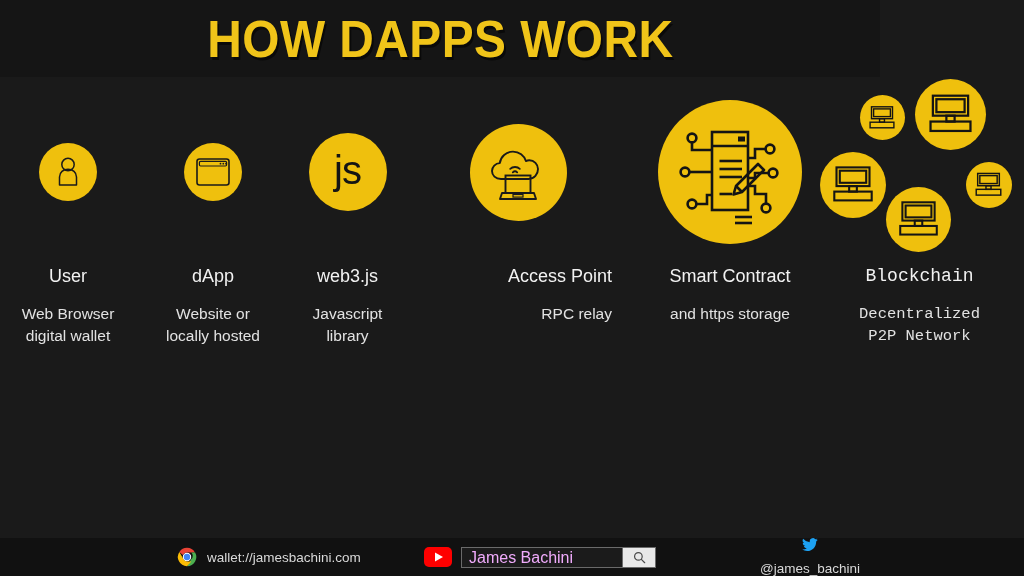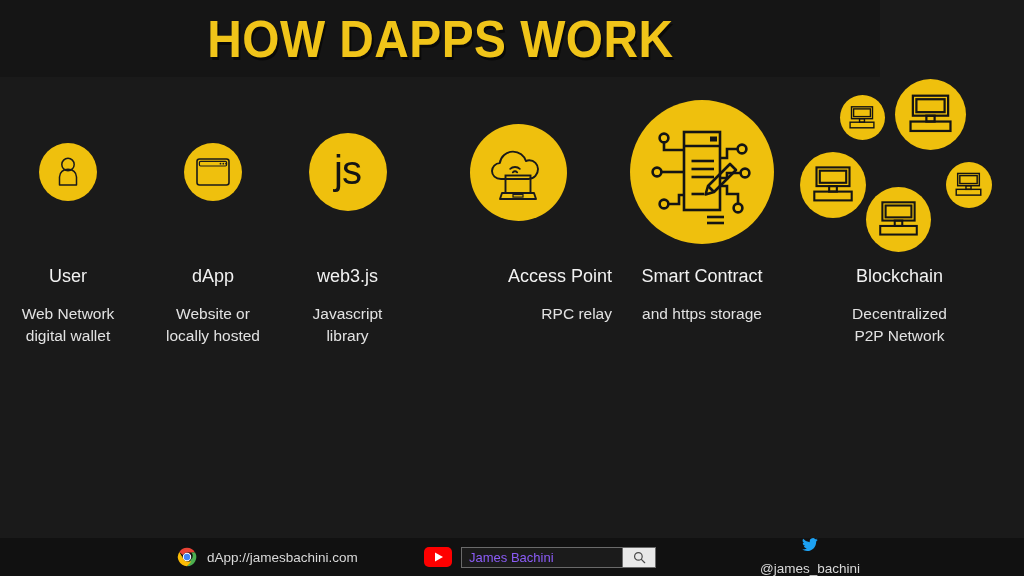--- a/index.html
+++ b/index.html
@@ -139,22 +139,22 @@
   .yt-search {
     display: flex;
     align-items: center;
     height: 21px;
     border: 1px solid #6a6a6a;
     background: #1b1b1b;
   }
   .yt-search-input {
     width: 160px;
     padding: 0 7px;
-    color: #8b5cf6;
-    font-size: 13px;
+    color: #f0abfc;
+    font-size: 16px;
     line-height: 19px;
     white-space: nowrap;
     overflow: hidden;
   }
   .yt-search-btn {
     width: 33px;
     height: 19px;
     background: #e8e8e8;
     border-left: 1px solid #6a6a6a;
     display: flex;
@@ -175,21 +175,21 @@
     <div class="icon-area">
       <div class="circle" style="width:58px;height:58px;">
         <svg width="34" height="34" viewBox="0 0 34 34">
           <circle cx="17" cy="9.5" r="6.2" fill="none" stroke="#1a1a1a" stroke-width="1.5"></circle>
           <path d="M8.5 30 L8.5 22 C8.5 17.3 12.3 14.3 17 14.3 C21.7 14.3 25.5 17.3 25.5 22 L25.5 30 Z" fill="none" stroke="#1a1a1a" stroke-width="1.5" stroke-linejoin="round"></path>
         </svg>
       </div>
     </div>
     <div class="step-label">User</div>
     <div class="step-desc">
-      <div>Web Network</div>
+      <div>Web Browser</div>
       <div>digital wallet</div>
     </div>
   </div>
 
   <div class="step" style="left:143px; width:140px;">
     <div class="icon-area">
       <div class="circle" style="width:58px;height:58px;">
         <svg width="36" height="32" viewBox="0 0 36 32">
           <rect x="2" y="3" width="32" height="26" rx="2.5" fill="none" stroke="#1a1a1a" stroke-width="1.6"></rect>
           <rect x="4.4" y="5.4" width="27.2" height="4.6" rx="1.2" fill="none" stroke="#1a1a1a" stroke-width="1.2"></rect>
@@ -231,21 +231,21 @@
           <rect x="26" y="51.5" width="10" height="2.6" fill="none" stroke="#1a1a1a" stroke-width="1.2"></rect>
         </svg>
       </div>
     </div>
     <div class="step-label">Access Point</div>
     <div class="step-desc">
       <div>RPC relay</div>
     </div>
   </div>
 
-  <div class="step" style="left:593px; width:218px;">
+  <div class="step" style="left:621px; width:218px;">
     <div class="icon-area">
       <div class="circle" style="width:144px;height:144px;">
         <svg width="112" height="112" viewBox="0 0 112 112">
           <g fill="none" stroke="#141414" stroke-width="2.6">
 
             <circle cx="18" cy="22" r="4.4"></circle>
             <path d="M18 26.4 L18 34 L38 34"></path>
             <circle cx="11" cy="56" r="4.4"></circle>
             <path d="M15.4 56 L38 56"></path>
             <circle cx="18" cy="88" r="4.4"></circle>
@@ -274,21 +274,21 @@
           </g>
         </svg>
       </div>
     </div>
     <div class="step-label">Smart Contract</div>
     <div class="step-desc">
       <div>and https storage</div>
     </div>
   </div>
 
-  <div class="step" style="left:795px; width:209px;">
+  <div class="step" style="left:815px; width:209px;font-family:Liberation Mono, monospace;">
     <div class="icon-area" style="height:190px; display:block;">
       <div class="cluster" style="margin:0 auto;">
 
         <div class="node" style="left:40px; top:18px; width:45px; height:45px;">
           <svg width="28" height="26" viewBox="0 0 40 36">
             <g fill="none" stroke="#141414" stroke-width="2">
               <rect x="5" y="2" width="30" height="17"></rect>
               <rect x="8" y="5" width="24" height="11"></rect>
               <rect x="16.5" y="19" width="7" height="5"></rect>
               <rect x="3" y="24" width="34" height="8"></rect>
@@ -354,21 +354,21 @@
 <div class="footer-band">
 
   <div class="footer-item" style="left:176px;">
     <svg width="22" height="22" viewBox="0 0 48 48">
       <path d="M24 4a20 20 0 0 1 17.3 10H24a10 10 0 0 0-9.1 5.9L7.4 13A20 20 0 0 1 24 4z" fill="#EA4335"></path>
       <path d="M41.3 14A20 20 0 0 1 24 44l8.6-15A10 10 0 0 0 33 14z" fill="#4CAF50" transform="translate(0.4,0)"></path>
       <path d="M24 44A20 20 0 0 1 7.4 13l8.7 15.1A10 10 0 0 0 24 34h9.4z" fill="#FBBC05"></path>
       <circle cx="24" cy="24" r="9.2" fill="#ffffff"></circle>
       <circle cx="24" cy="24" r="7" fill="#4285F4"></circle>
     </svg>
-    <span class="footer-text">dApp://jamesbachini.com</span>
+    <span class="footer-text">wallet://jamesbachini.com</span>
   </div>
 
   <div class="footer-item" style="left:424px;">
     <svg width="28" height="20" viewBox="0 0 28 20">
       <rect x="0" y="0" width="28" height="20" rx="5" fill="#FF0000"></rect>
       <path d="M11 5.5 L19 10 L11 14.5 Z" fill="#ffffff"></path>
     </svg>
     <div class="yt-search">
       <div class="yt-search-input">James Bachini</div>
       <div class="yt-search-btn">

